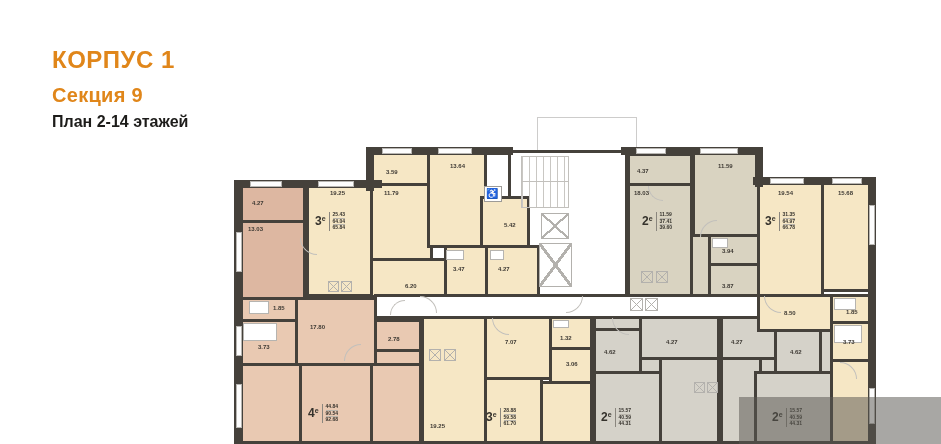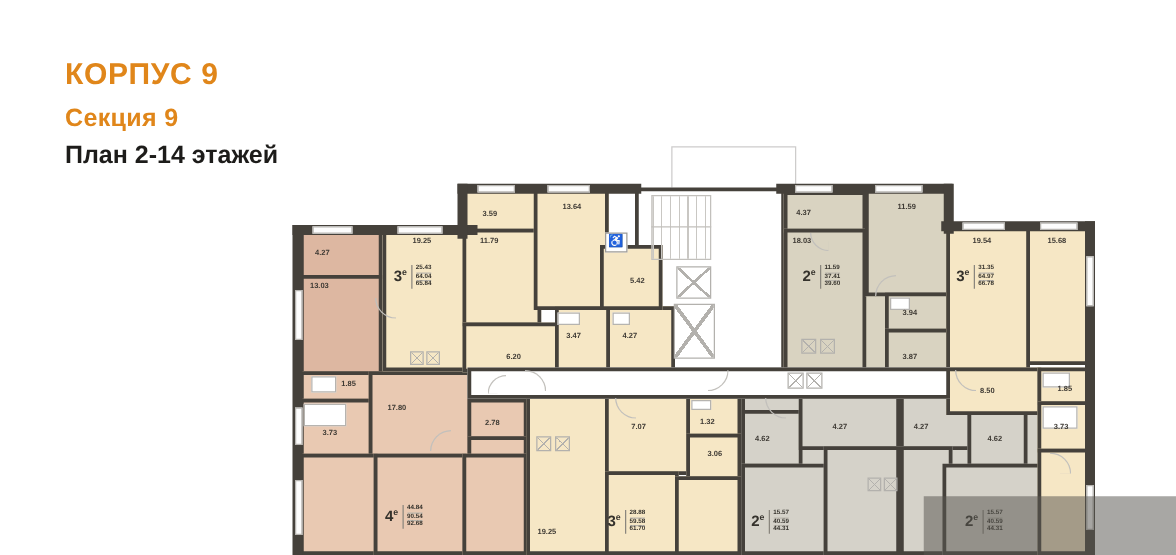--- a/index.html
+++ b/index.html
@@ -2,21 +2,21 @@
 <html><head>
 <meta charset="utf-8">
 <style>
   html,body{margin:0;padding:0;}
   body{width:941px;height:444px;position:relative;background:#ffffff;overflow:hidden;
        font-family:"Liberation Sans",sans-serif;}
   .abs{position:absolute;box-sizing:border-box;}
   
   .hdr1{font-size:24px;font-weight:bold;letter-spacing:.5px;}
   .hdr2{font-size:20px;font-weight:bold;letter-spacing:.3px;}
-  .hdr3{font-size:20px;font-weight:bold;color:#1d1c1a;}
+  .hdr3{font-size:16px;font-weight:bold;color:#1d1c1a;}
   
   .room{position:absolute;box-sizing:border-box;border:3px solid #45413b;}
   .pinkd{background:#ddb7a1;}
   .pink{background:#e9c9b2;}
   .cream{background:#f6e7c5;}
   .taupe{background:#d9d3c1;}
   .grayc{background:#d5d2c9;}
   .white{background:#ffffff;}
   
   .rl{position:absolute;font-size:6px;font-weight:bold;color:#3e3a34;line-height:1;z-index:4;white-space:nowrap;}
@@ -40,21 +40,21 @@
   .arc{position:absolute;border:1px solid #c2c0bc;border-width:0 0 1px 1px;border-radius:0 0 0 100%;z-index:3;}
   .r90{transform:rotate(90deg);} .r180{transform:rotate(180deg);} .r270{transform:rotate(270deg);}
   .wc{position:absolute;background:#fff;border:1px solid #9d9b97;box-sizing:border-box;z-index:4;
       font-size:10px;line-height:14px;text-align:center;color:#55524c;}
   .hot{position:absolute;z-index:5;background:transparent;}
   .ovl{position:absolute;background:rgba(88,86,80,.52);z-index:6;}
 </style>
 </head>
 <body>
 
-<div class="abs hdr1" style="left:52px;top:46px;color:#e0861a;">КОРПУС 9</div>
+<div class="abs hdr1" style="left:52px;top:46px;color:#e0861a;">КОРПУС 1</div>
 <div class="abs hdr2" style="left:52px;top:84px;color:#e0861a;">Секция 9</div>
 <div class="abs hdr3" style="left:52px;top:113px;">План 2-14 этажей</div>
 
 <div class="abs" style="left:0;top:0;width:941px;height:444px;">
 
   <div class="ext" style="left:537px;top:117px;width:100px;height:36px;"></div>
 
   <div class="room white" style="left:508px;top:150px;width:120px;height:147px;"></div>
 
   <div class="room pinkd" style="left:240px;top:183px;width:66px;height:40px;"></div>

